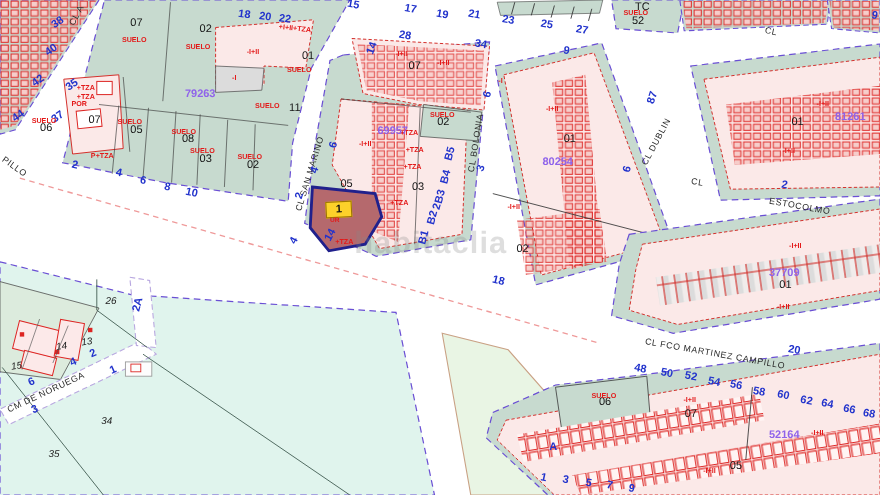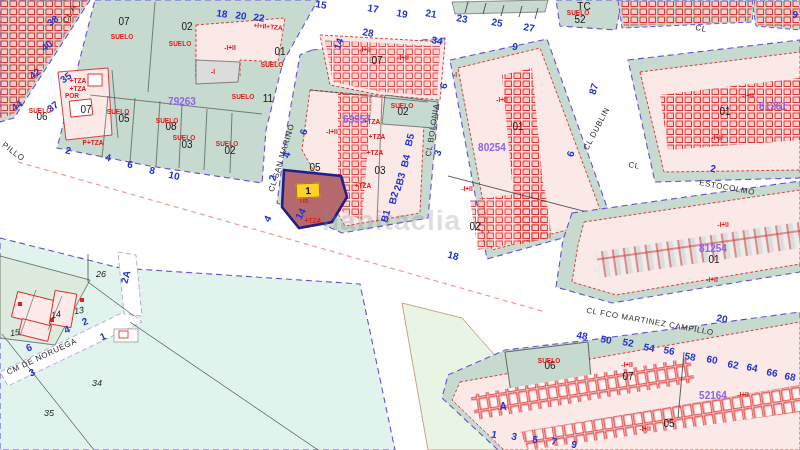--- a/index.html
+++ b/index.html
@@ -257,24 +257,24 @@
       <span class="lbl k-rd" style="left: 78px; top: 81px; transform: translate(-50%, -50%) rotate(0deg);">+TZA</span>
       <span class="lbl k-rd" style="left: 78px; top: 89px; transform: translate(-50%, -50%) rotate(0deg);">+TZA</span>
       <span class="lbl k-rd" style="left: 72px; top: 96px; transform: translate(-50%, -50%) rotate(0deg);">POR</span>
       <span class="lbl k-rd" style="left: 93px; top: 143px; transform: translate(-50%, -50%) rotate(0deg);">P+TZA</span>
       <span class="lbl k-rd" style="left: 372px; top: 122px; transform: translate(-50%, -50%) rotate(0deg);">+TZA</span>
       <span class="lbl k-rd" style="left: 377px; top: 137px; transform: translate(-50%, -50%) rotate(0deg);">+TZA</span>
       <span class="lbl k-rd" style="left: 375px; top: 153px; transform: translate(-50%, -50%) rotate(0deg);">+TZA</span>
       <span class="lbl k-rd" style="left: 363px; top: 186px; transform: translate(-50%, -50%) rotate(0deg);">+TZA</span>
       <span class="lbl k-rd" style="left: 313px; top: 221px; transform: translate(-50%, -50%) rotate(0deg);">+TZA</span>
       <span class="lbl k-rd" style="left: 268px; top: 27px; transform: translate(-50%, -50%) rotate(6deg);">+I+II+TZA</span>
-      <span class="lbl k-pu" style="left: 182px; top: 102px; transform: translate(-50%, -50%) rotate(0deg); text-align: center;">79263</span>
+      <span class="lbl k-pu" style="left: 182px; top: 86px; transform: translate(-50%, -50%) rotate(0deg); text-align: center;">79263</span>
       <span class="lbl k-pu" style="left: 357px; top: 120px; transform: translate(-50%, -50%) rotate(0deg);">69957</span>
-      <span class="lbl k-pu" style="left: 492px; top: 148px; transform: translate(-50%, -50%) rotate(0deg);">80254</span>
-      <span class="lbl k-pu" style="left: 713px; top: 249px; transform: translate(-50%, -50%) rotate(0deg);">81254</span>
+      <span class="lbl k-pu" style="left: 507px; top: 148px; transform: translate(-50%, -50%) rotate(0deg);">80254</span>
+      <span class="lbl k-pu" style="left: 713px; top: 249px; transform: translate(-50%, -50%) rotate(0deg);">37709</span>
       <span class="lbl k-pu" style="left: 729px; top: 107px; transform: translate(-50%, -50%) rotate(0deg); margin-left: 44px;">81261</span>
       <span class="lbl k-pu" style="left: 713px; top: 396px; transform: translate(-50%, -50%) rotate(0deg);">52164</span>
     </div>
 
 <div id="hl-box">
   <span>1</span>
 </div>
 <div id="hl-ur">UR</div>
 
 </div>

